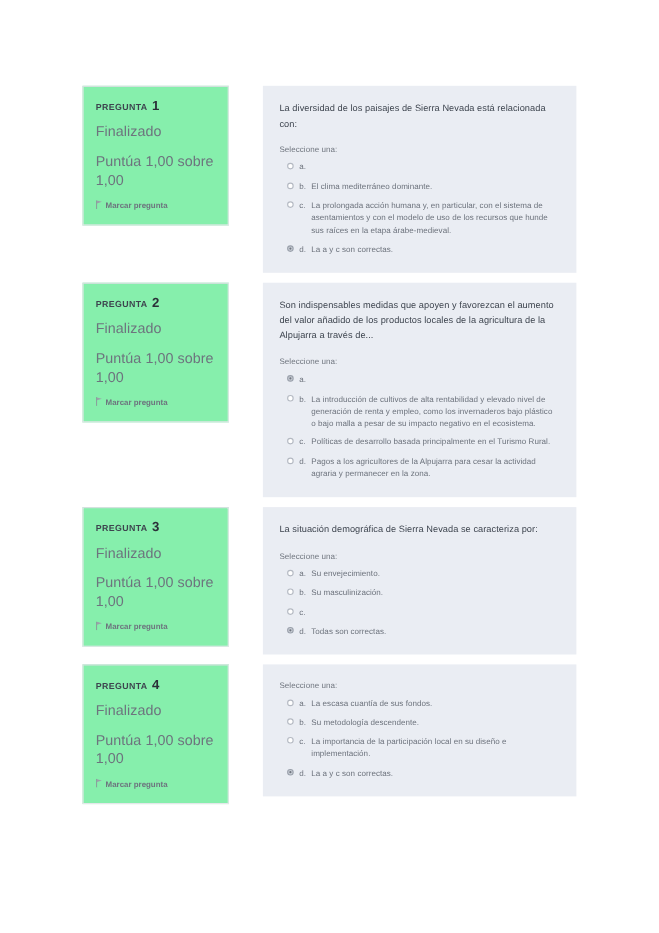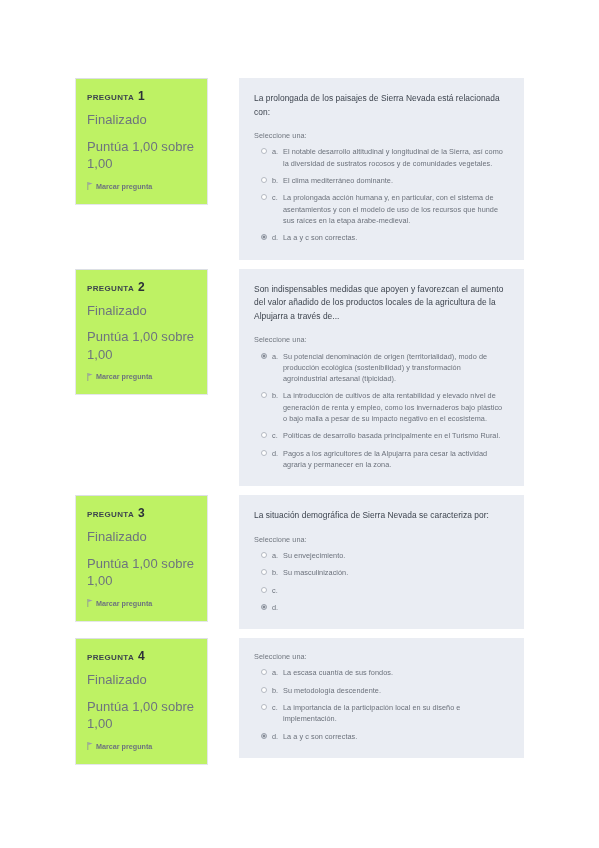--- a/index.html
+++ b/index.html
@@ -39,21 +39,21 @@
     width: 599px;
     box-sizing: border-box;
     padding: 0 75px 0 75px;
     margin-bottom: 9px;
   }
 
   
   .qinfo {
     width: 133px;
     flex: 0 0 133px;
-    background: #bef264;
+    background: #86efac;
     border: 1px solid #e4e6ea;
     border-top: 1px solid #dcdfe4;
     box-sizing: border-box;
     padding: 11px 10px 13px 11px;
     margin-right: 31px;
   }
   .qinfo-header {
     font-size: 8px;
     font-weight: bold;
     letter-spacing: 0.35px;
@@ -188,27 +188,26 @@
             <span class="flag-icon">
               <svg viewBox="0 0 6 8" width="6" height="8" aria-hidden="true">
                 <path d="M0.8 0 L0.8 8" stroke="#8a9099" stroke-width="0.8" fill="none"></path>
                 <path d="M1.2 0.3 L5.6 1.5 L1.2 2.9 Z" fill="#9aa0a8"></path>
               </svg>
             </span>
             <span>Marcar pregunta</span>
           </div>
         </div>
         <div class="qcontent">
-          <p class="qtext">La prolongada de los paisajes de Sierra Nevada está relacionada con:</p>
+          <p class="qtext">La diversidad de los paisajes de Sierra Nevada está relacionada con:</p>
           <p class="answer-label">Seleccione una:</p>
           <ul class="answers">
             <li class="answer">
               <span class="radio"></span>
               <span class="ans-letter">a.</span>
-              <span class="ans-text">El notable desarrollo altitudinal y longitudinal de la Sierra, así como la diversidad de sustratos rocosos y de comunidades vegetales.</span>
             </li>
             <li class="answer">
               <span class="radio"></span>
               <span class="ans-letter">b.</span>
               <span class="ans-text">El clima mediterráneo dominante.</span>
             </li>
             <li class="answer">
               <span class="radio"></span>
               <span class="ans-letter">c.</span>
               <span class="ans-text">La prolongada acción humana y, en particular, con el sistema de asentamientos y con el modelo de uso de los recursos que hunde sus raíces en la etapa árabe-medieval.</span>
@@ -239,21 +238,20 @@
             <span>Marcar pregunta</span>
           </div>
         </div>
         <div class="qcontent">
           <p class="qtext">Son indispensables medidas que apoyen y favorezcan el aumento del valor añadido de los productos locales de la agricultura de la Alpujarra a través de...</p>
           <p class="answer-label">Seleccione una:</p>
           <ul class="answers">
             <li class="answer">
               <span class="radio checked"></span>
               <span class="ans-letter">a.</span>
-              <span class="ans-text">Su potencial denominación de origen (territorialidad), modo de producción ecológica (sostenibilidad) y transformación agroindustrial artesanal (tipicidad).</span>
             </li>
             <li class="answer">
               <span class="radio"></span>
               <span class="ans-letter">b.</span>
               <span class="ans-text">La introducción de cultivos de alta rentabilidad y elevado nivel de generación de renta y empleo, como los invernaderos bajo plástico o bajo malla a pesar de su impacto negativo en el ecosistema.</span>
             </li>
             <li class="answer">
               <span class="radio"></span>
               <span class="ans-letter">c.</span>
               <span class="ans-text">Políticas de desarrollo basada principalmente en el Turismo Rural.</span>
@@ -298,20 +296,21 @@
               <span class="ans-letter">b.</span>
               <span class="ans-text">Su masculinización.</span>
             </li>
             <li class="answer">
               <span class="radio"></span>
               <span class="ans-letter">c.</span>
             </li>
             <li class="answer">
               <span class="radio checked"></span>
               <span class="ans-letter">d.</span>
+              <span class="ans-text">Todas son correctas.</span>
             </li>
           </ul>
         </div>
       </div>
       <div class="question">
         <div class="qinfo">
           <div class="qinfo-header">
             <span>PREGUNTA</span>
             <span class="qinfo-number">4</span>
           </div>

